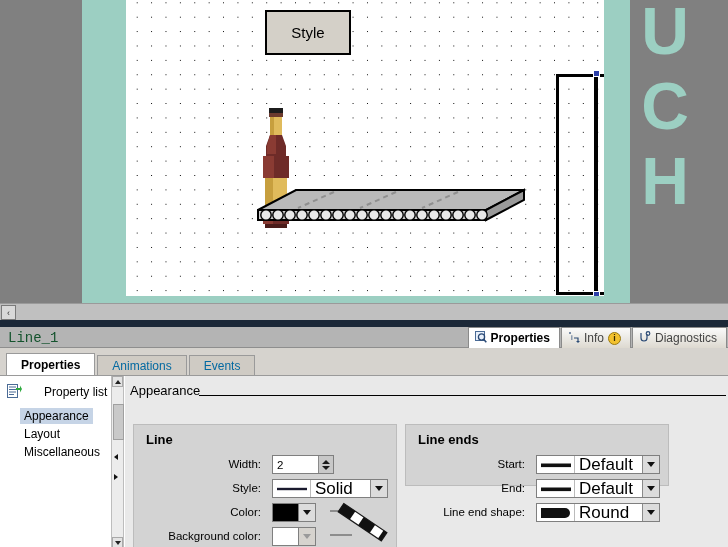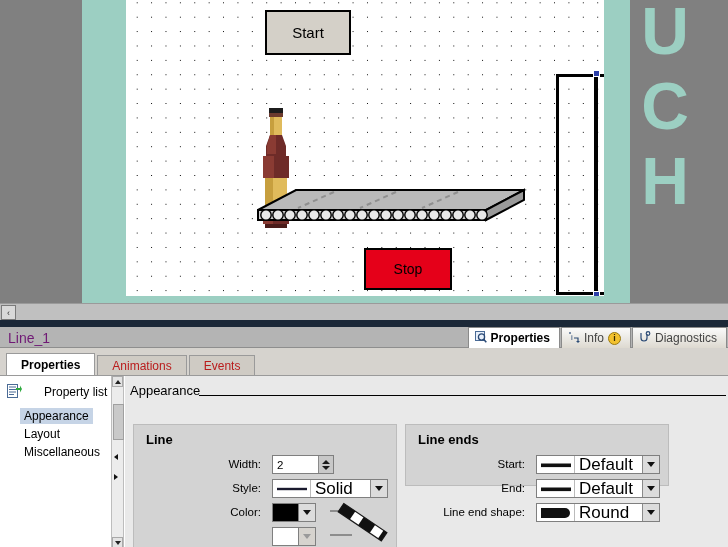--- a/index.html
+++ b/index.html
@@ -119,22 +119,22 @@
     position: absolute; left: 0; top: 320px; width: 728px; height: 7px;
     background: #1b2838;
   }
   .title-bar {
     position: absolute; left: 0; top: 327px; width: 728px; height: 21px;
     background: #b4b4b4;
     border-bottom: 1px solid #8e8e8e;
   }
   .title-text {
     position: absolute; left: 8px; top: 3px;
-    font-size: 14px; color: #701a75;
-    font-family: Liberation Sans, sans-serif;
+    font-size: 14px; color: #14532d;
+    font-family: Liberation Mono, monospace;
   }
 
   
   .tabstrip-right {
     position: absolute; right: 0px; top: 326px; height: 22px;
     display: flex; align-items: flex-end;
   }
   .rtab {
     height: 21px;
     padding: 0 9px 0 6px;
@@ -167,21 +167,21 @@
 
   
   .subtabs {
     position: absolute; left: 6px; top: 5px;
     display: flex; align-items: flex-end;
   }
   .stab {
     height: 21px; padding: 0 14px;
     border: 1px solid #9a9a9a; border-bottom: none;
     background: #cfcbc4;
-    font-size: 12px; color: #b91c1c;
+    font-size: 12px; color: #0369a1;
     display: flex; align-items: center;
     margin-right: 2px;
   }
   .stab.active {
     background: #ffffff; color: #000; font-weight: bold;
     height: 23px;
   }
 
   .content-area {
     position: absolute; left: 0; top: 27px; width: 728px; height: 172px;
@@ -312,21 +312,21 @@
 
   <div class="editor-area">
     <div class="teal-left"></div>
     <div class="teal-right"></div>
 
     <div class="brand-watermark">UCH</div>
 
     <div class="hmi-canvas">
 
       <div class="btn-manual">
-        <span>Start</span>
+        <span>Style</span>
       </div>
 
       <svg class="bottle" viewBox="0 0 34 120">
         <rect x="10" y="0" width="14" height="5" fill="#1c1c1c"></rect>
         <rect x="10" y="5" width="14" height="4" fill="#6b3a2e"></rect>
         <rect x="11" y="9" width="12" height="18" fill="#e0bb5c"></rect>
         <rect x="11" y="9" width="4" height="18" fill="#c79f3e"></rect>
         <path d="M11 27 L7 38 L7 48 L27 48 L27 38 L23 27 Z" fill="#6e2b28"></path>
         <path d="M11 27 L8 38 L8 46 L17 46 L17 27 Z" fill="#8a3b33"></path>
         <rect x="4" y="48" width="26" height="22" fill="#6e2b28"></rect>
@@ -361,23 +361,20 @@
           <circle cx="154" cy="27" r="5.2" fill="#e8e8e8" stroke="#000" stroke-width="1.4"></circle>
           <circle cx="166" cy="27" r="5.2" fill="#e8e8e8" stroke="#000" stroke-width="1.4"></circle>
           <circle cx="178" cy="27" r="5.2" fill="#e8e8e8" stroke="#000" stroke-width="1.4"></circle>
           <circle cx="190" cy="27" r="5.2" fill="#e8e8e8" stroke="#000" stroke-width="1.4"></circle>
           <circle cx="202" cy="27" r="5.2" fill="#e8e8e8" stroke="#000" stroke-width="1.4"></circle>
           <circle cx="214" cy="27" r="5.2" fill="#e8e8e8" stroke="#000" stroke-width="1.4"></circle>
           <circle cx="226" cy="27" r="5.2" fill="#e8e8e8" stroke="#000" stroke-width="1.4"></circle>
         </g>
       </svg>
 
-      <div class="btn-op btn-stop">
-        <span>Stop</span>
-      </div>
 
       <div class="sel-rect"></div>
       <div class="sel-line"></div>
       <div class="handle top"></div>
       <div class="handle bottom"></div>
     </div>
 
     <div class="canvas-bottom-teal"></div>
   </div>
 
@@ -515,20 +512,21 @@
           </div>
 
           <div class="flabel" style="right:135px; top:78px;">Color:</div>
           <div class="ctl swatch-wrap" style="left:138px; top:78px;">
             <div class="swatch" style="background:#000000;"></div>
             <div class="swatch-arrow">
                 <div class="tri-dn-sm"></div>
               </div>
           </div>
 
+          <div class="flabel" style="right:135px; top:102px;">Background color:</div>
           <div class="ctl swatch-wrap" style="left:138px; top:102px;">
             <div class="swatch" style="background:#ffffff;"></div>
             <div class="swatch-arrow" style="background:#d6d3ce;">
                 <div class="tri-dn-sm gray"></div>
               </div>
           </div>
 
           <svg class="preview-svg" style="left:194px; top:74px;" width="68" height="48" viewBox="0 0 68 48">
             <line x1="2" y1="36" x2="24" y2="36" stroke="#7b7b7b" stroke-width="1.6"></line>
             <line x1="2" y1="12" x2="24" y2="12" stroke="#7b7b7b" stroke-width="1.6"></line>

